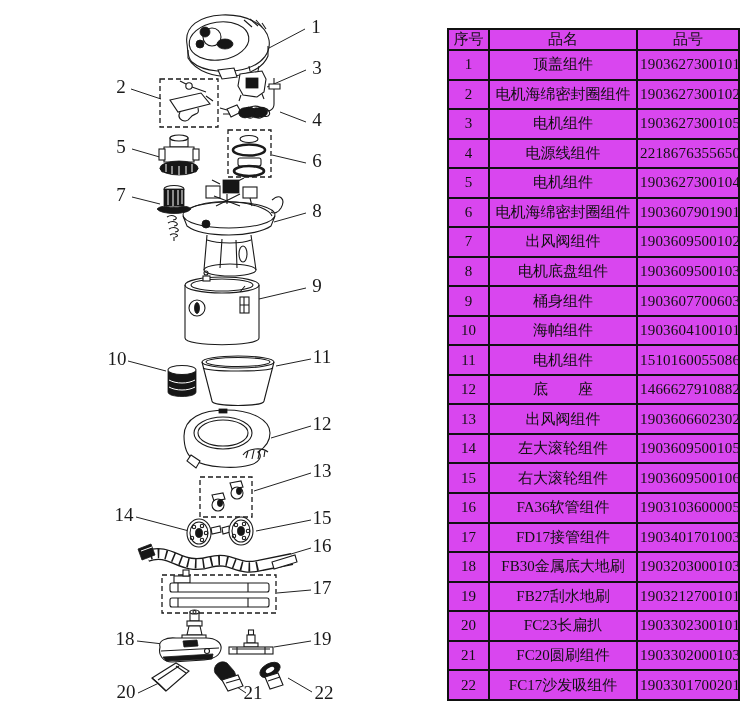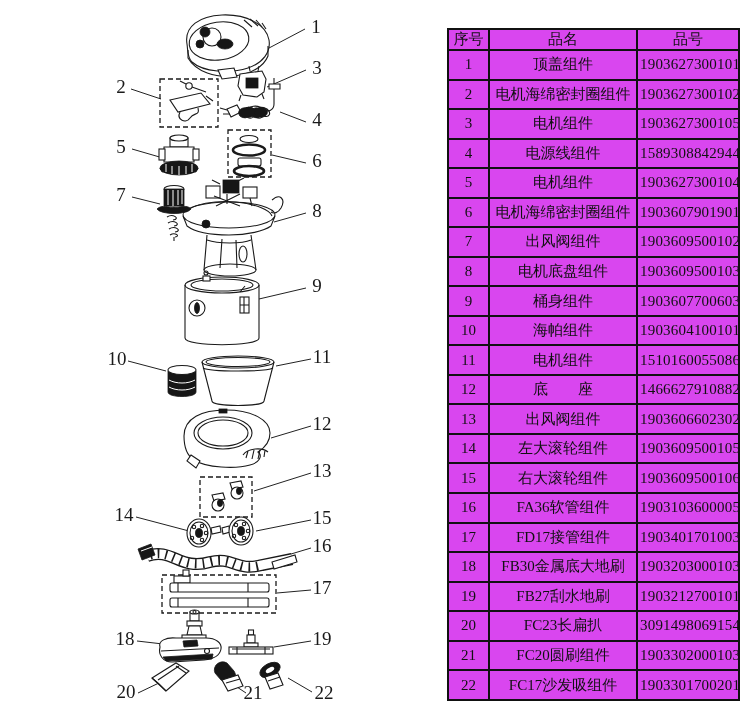--- a/index.html
+++ b/index.html
@@ -318,21 +318,21 @@
             <td class="code">1903627300102</td>
           </tr>
       <tr>
             <td>3</td>
             <td>电机组件</td>
             <td class="code">1903627300105</td>
           </tr>
       <tr>
             <td>4</td>
             <td>电源线组件</td>
-            <td class="code">1589308842944</td>
+            <td class="code">2218676355650</td>
           </tr>
       <tr>
             <td>5</td>
             <td>电机组件</td>
             <td class="code">1903627300104</td>
           </tr>
       <tr>
             <td>6</td>
             <td>电机海绵密封圈组件</td>
             <td class="code">1903607901901</td>
@@ -398,21 +398,21 @@
             <td class="code">1903203000103</td>
           </tr>
       <tr>
             <td>19</td>
             <td>FB27刮水地刷</td>
             <td class="code">1903212700101</td>
           </tr>
       <tr>
             <td>20</td>
             <td>FC23长扁扒</td>
-            <td class="code">3091498069154</td>
+            <td class="code">1903302300101</td>
           </tr>
       <tr>
             <td>21</td>
             <td>FC20圆刷组件</td>
             <td class="code">1903302000103</td>
           </tr>
       <tr>
             <td>22</td>
             <td>FC17沙发吸组件</td>
             <td class="code">1903301700201</td>

